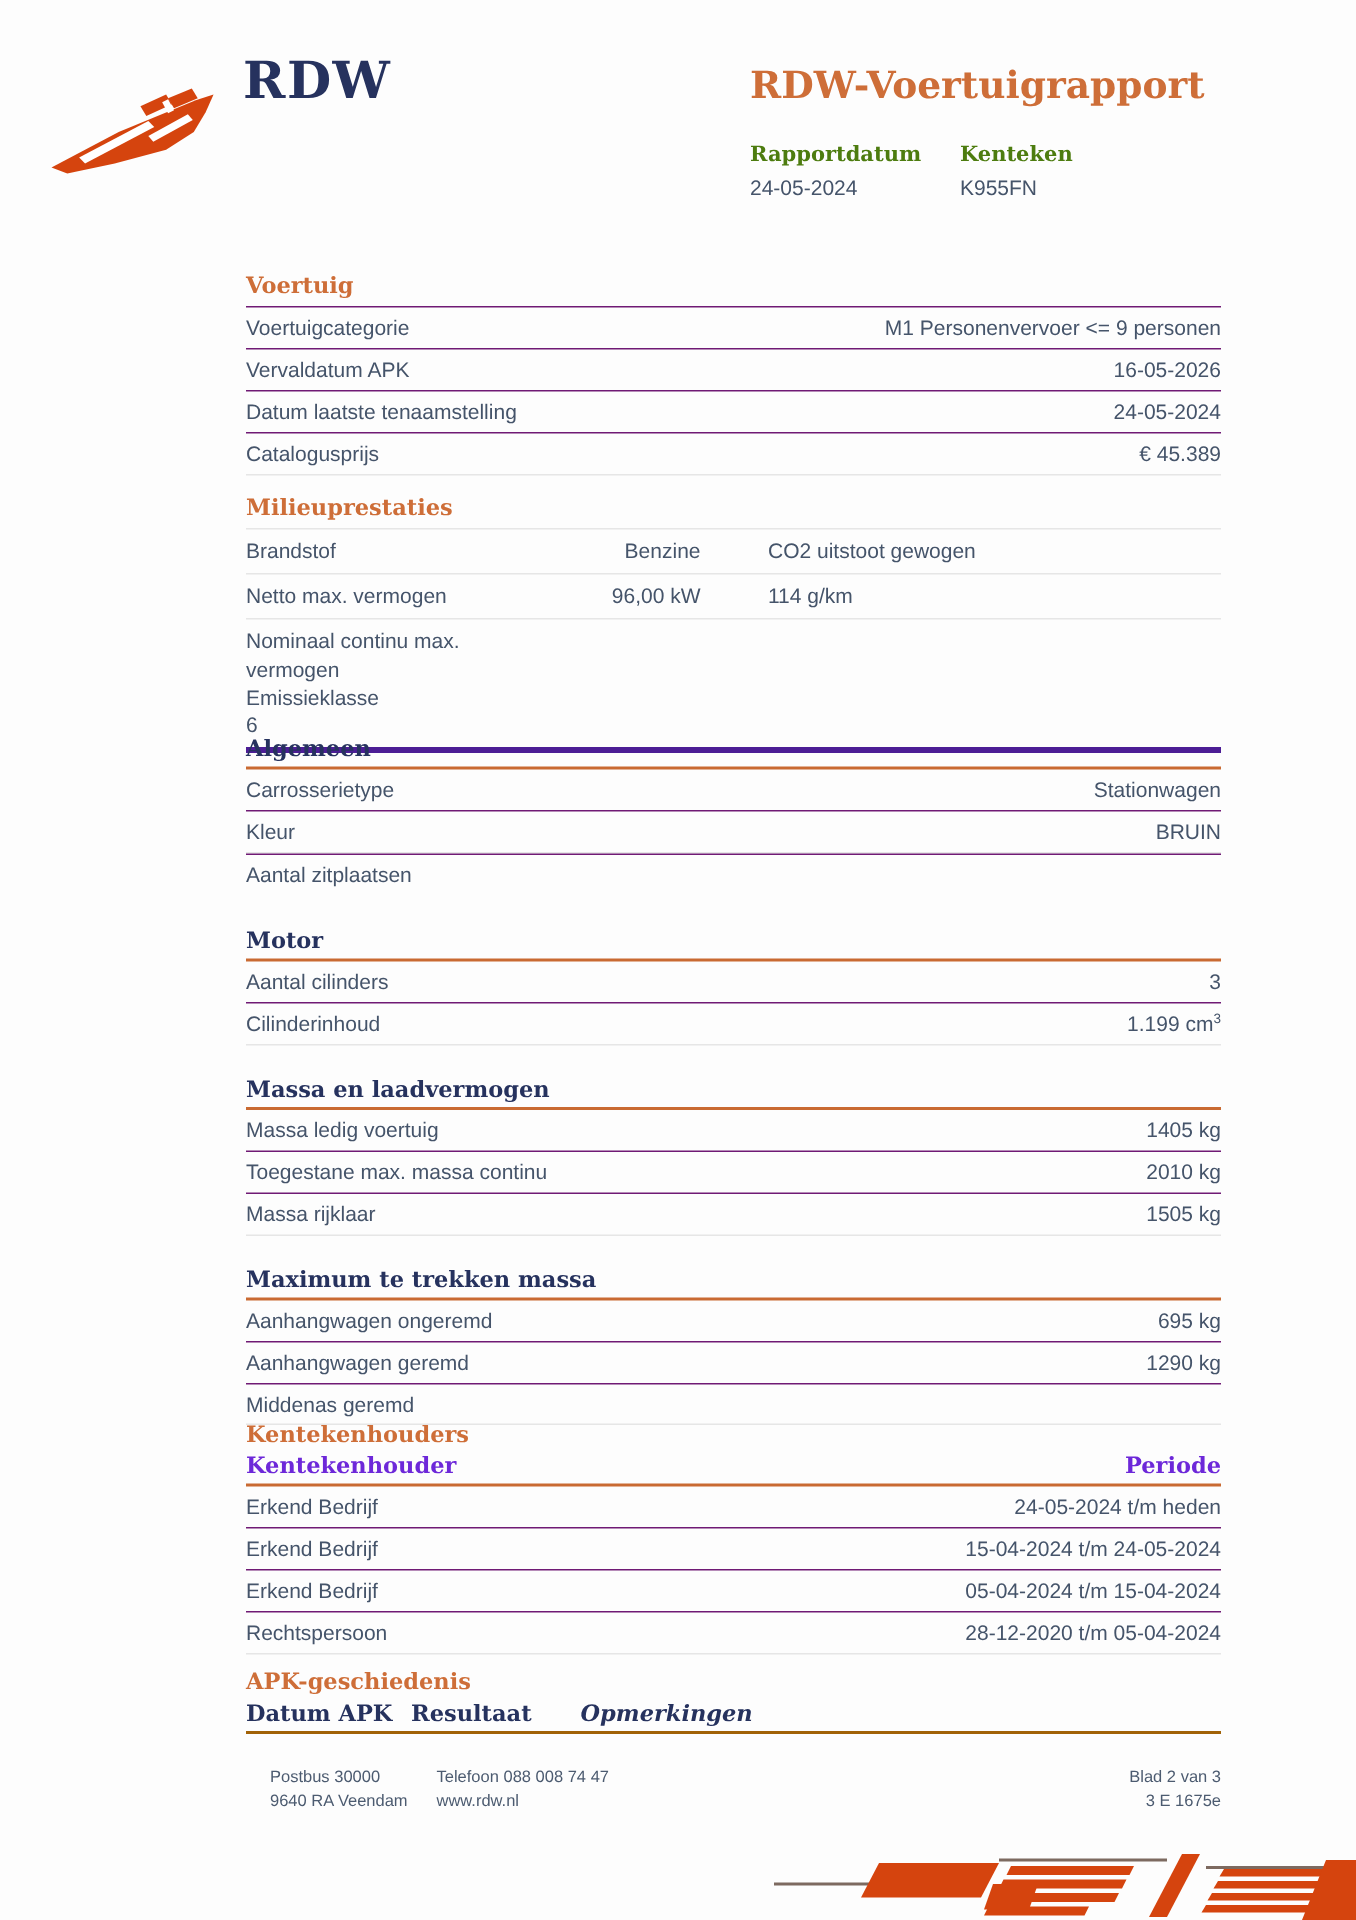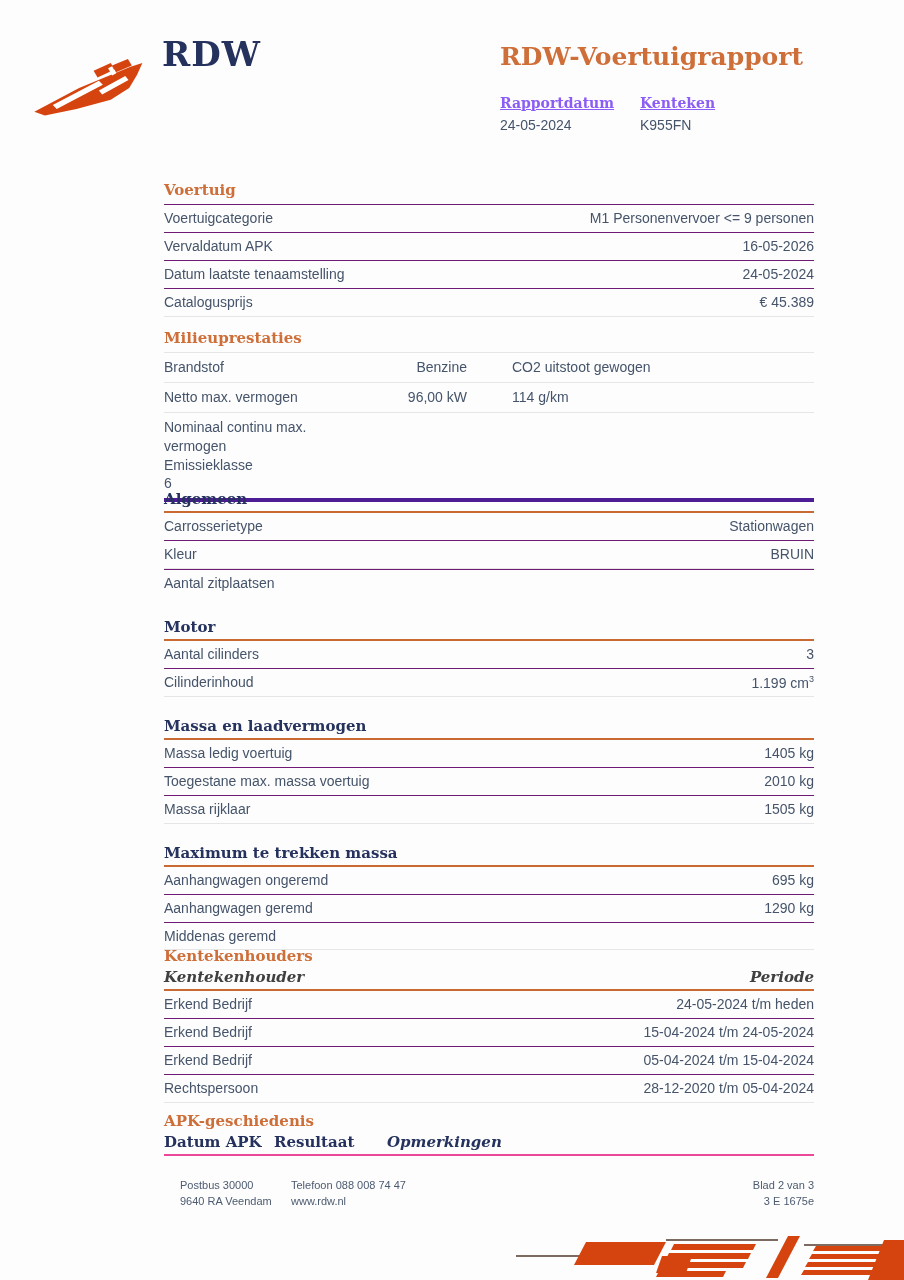--- a/index.html
+++ b/index.html
@@ -7,21 +7,21 @@
     position:relative;width:904px;height:1280px;background:#fdfdfd;
     font-family:"Liberation Sans",sans-serif;color:#45546A;overflow:hidden;
   }
   .slab{font-family:"DejaVu Serif",serif;font-weight:bold;}
   
   .logo-svg{position:absolute;left:33px;top:50px;width:112px;height:68px;}
   .wordmark{position:absolute;left:162px;top:34px;font-size:34px;color:#26325E;letter-spacing:1px;}
   .doc-title{position:absolute;left:500px;top:42px;font-size:25px;color:#CE6E38;}
   .meta{position:absolute;left:500px;top:95px;display:flex;}
   .meta-col{width:140px;}
-  .meta-label{font-size:14px;color:#8b5cf6;text-decoration:underline;}
+  .meta-label{font-size:14px;color:#4d7c0f;}
   .meta-value{font-size:14px;color:#45546A;margin-top:6px;}
   
   .sec{position:absolute;left:164px;width:650px;}
   .sec-heading{font-size:15px;color:#CE6E38;margin:0 0 5px 0;}
   .sub-heading{font-size:15px;color:#26325E;padding-bottom:3px;border-bottom:2px solid #C96A32;}
   .row{display:flex;justify-content:space-between;align-items:baseline;
        border-top:1px solid #701a75;padding:4px 0;font-size:14px;line-height:1.35;}
   .row.last{border-bottom:1px solid #E6E6E6;}
   .rows-after-sub .row:first-child{border-top:none;}
   .val{text-align:right;white-space:nowrap;}
@@ -29,24 +29,24 @@
   
   .mrow{display:flex;align-items:baseline;border-top:1px solid #E6E6E6;padding:5px 0;font-size:14px;line-height:1.35;}
   .mrow.last{border-bottom:4px solid #4c1d95;flex-direction:column;}
   .ml1{width:175px;}
   .mv1{width:128px;text-align:right;white-space:nowrap;}
   .mgap{width:45px;}
   .ml2{flex:1;}
   .mv2{text-align:right;white-space:nowrap;}
   
   .tbl-head{display:flex;justify-content:space-between;align-items:baseline;
-            font-family:"DejaVu Serif",serif;font-weight:bold;font-size:15px;color:#404040;
-            padding-bottom:3px;border-bottom:2px solid #C96A32;font-style:italic;}
+            font-family:"DejaVu Serif",serif;font-weight:bold;font-size:15px;color:#6d28d9;
+            padding-bottom:3px;border-bottom:2px solid #C96A32;}
   .apk-head{display:flex;align-items:center;font-family:"DejaVu Serif",serif;font-weight:bold;
-            font-size:15px;color:#26325E;padding-bottom:3px;border-bottom:2px solid #ec4899;}
+            font-size:15px;color:#26325E;padding-bottom:3px;border-bottom:2px solid #a16207;}
   .apk-c1{width:110px;}
   .apk-c2{width:113px;}
   .apk-c3{flex:1;font-style:italic;}
   
   .footer{position:absolute;left:164px;top:1170px;width:650px;font-size:11px;color:#4C5B70;}
   .f-row{display:flex;align-items:baseline;margin-top:9px;}
   .f-c1{width:111px;padding-left:16px;}
   .f-c2{flex:1;}
   .f-c3{text-align:right;}
   .stripes-svg{position:absolute;left:516px;top:1232px;width:388px;height:48px;}
@@ -153,21 +153,21 @@
       </div>
     </div>
 
     <div class="sub-heading slab" style="margin-top:20px">Massa en laadvermogen</div>
     <div class="rows-after-sub">
       <div class="row">
         <span>Massa ledig voertuig</span>
         <span class="val">1405 kg</span>
       </div>
       <div class="row">
-        <span>Toegestane max. massa voertuig</span>
+        <span>Toegestane max. massa continu</span>
         <span class="val">2010 kg</span>
       </div>
       <div class="row last">
         <span>Massa rijklaar</span>
         <span class="val">1505 kg</span>
       </div>
     </div>
 
     <div class="sub-heading slab" style="margin-top:20px">Maximum te trekken massa</div>
     <div class="rows-after-sub">

